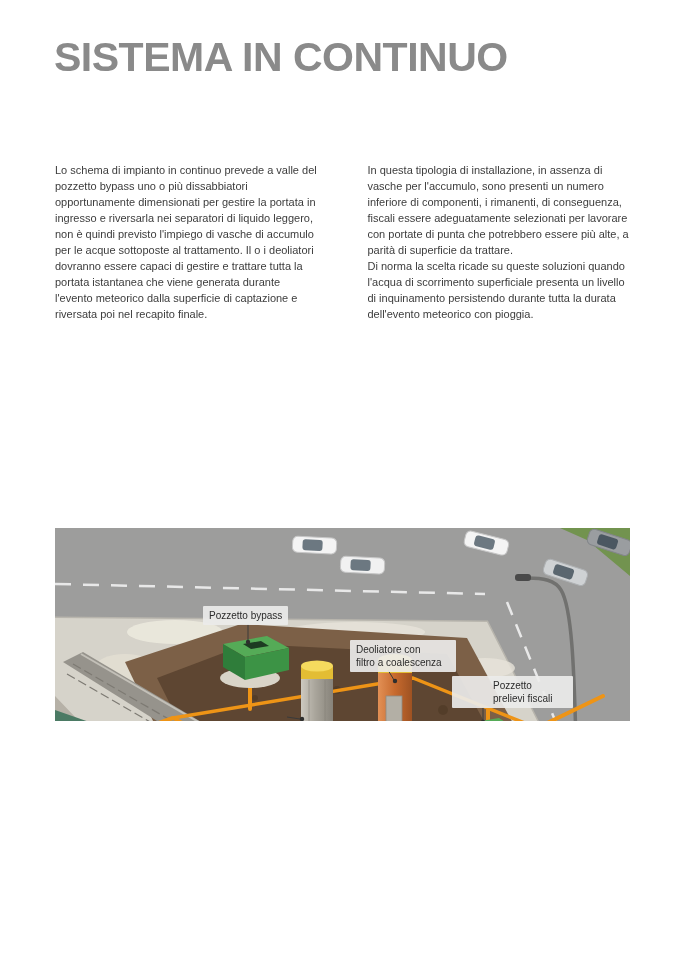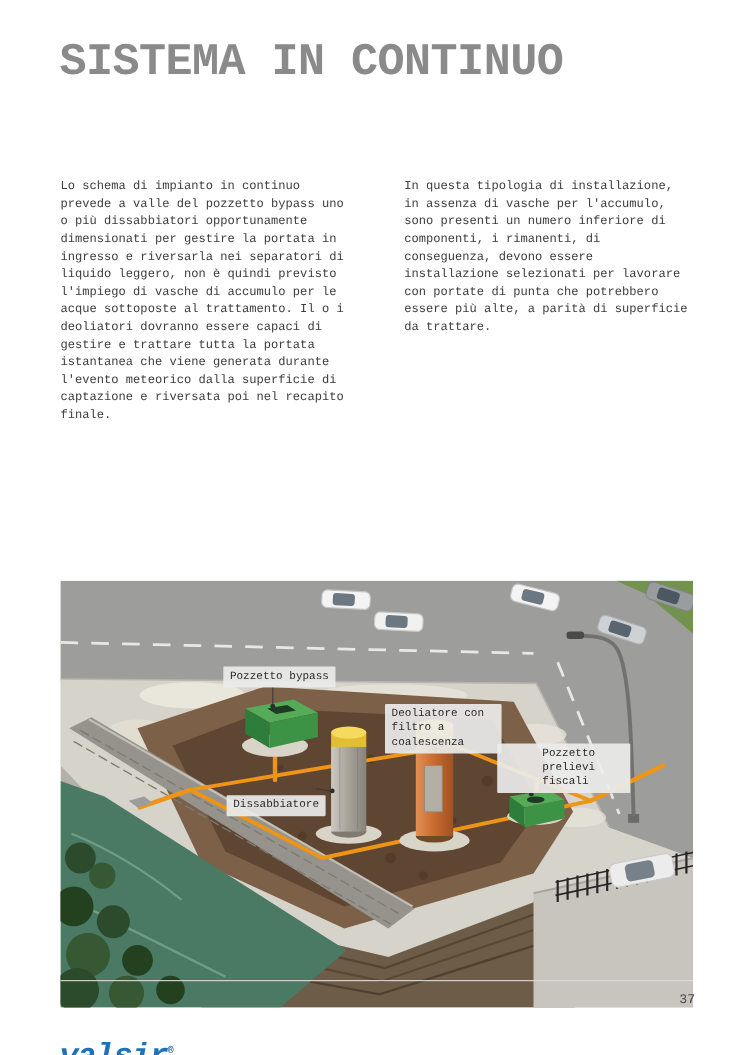--- a/index.html
+++ b/index.html
@@ -1,18 +1,18 @@
 <!DOCTYPE html>
 <html><head>
 <meta charset="utf-8">
 <style>
   html,body { margin:0; padding:0; background:#ffffff; }
   .page {
-    position:relative; width:678px; height:959px; background:#ffffff;
-    overflow:hidden; font-family:Liberation Mono, monospace;
+    position:relative; width:678px; height:721px; background:#ffffff;
+    overflow:hidden; font-family:Liberation Sans, sans-serif;
   }
   .page-title {
     position:absolute; left:54px; top:34px;
     font-size:41px; font-weight:bold; color:#8a8a8a;
     letter-spacing:-0.5px; white-space:nowrap;
   }
   .columns {
     position:absolute; left:55px; top:162px; width:575px;
     display:flex; gap:50px;
   }
@@ -43,21 +43,22 @@
 
 <div class="page">
 
   <div class="page-title">SISTEMA IN CONTINUO</div>
 
   <div class="columns">
     <div class="col">
       <p>Lo schema di impianto in continuo prevede a valle del pozzetto bypass uno o più dissabbiatori opportunamente dimensionati per gestire la portata in ingresso e riversarla nei separatori di liquido leggero, non è quindi previsto l'impiego di vasche di accumulo per le acque sottoposte al trattamento. Il o i deoliatori dovranno essere capaci di gestire e trattare tutta la portata istantanea che viene generata durante l'evento meteorico dalla superficie di captazione e riversata poi nel recapito finale.</p>
     </div>
     <div class="col">
-      <p>In questa tipologia di installazione, in assenza di vasche per l'accumulo, sono presenti un numero inferiore di componenti, i rimanenti, di conseguenza, devono essere installazione selezionati per lavorare con portate di punta che potrebbero essere più alte, a parità di superficie da trattare.</p>
+      <p>In questa tipologia di installazione, in assenza di vasche per l'accumulo, sono presenti un numero inferiore di componenti, i rimanenti, di conseguenza, fiscali essere adeguatamente selezionati per lavorare con portate di punta che potrebbero essere più alte, a parità di superficie da trattare.</p>
+      <p>Di norma la scelta ricade su queste soluzioni quando l'acqua di scorrimento superficiale presenta un livello di inquinamento persistendo durante tutta la durata dell'evento meteorico con pioggia.</p>
     </div>
   </div>
 
   <div class="illustration">
     <svg viewBox="0 0 575 388" width="575" height="388">
       <defs>
         <linearGradient id="gTank" x1="0" x2="1" y1="0" y2="0">
           <stop offset="0" stop-color="#cdc9c0"></stop>
             <stop offset="0.45" stop-color="#a9a59b"></stop>
             <stop offset="1" stop-color="#87837a"></stop>

